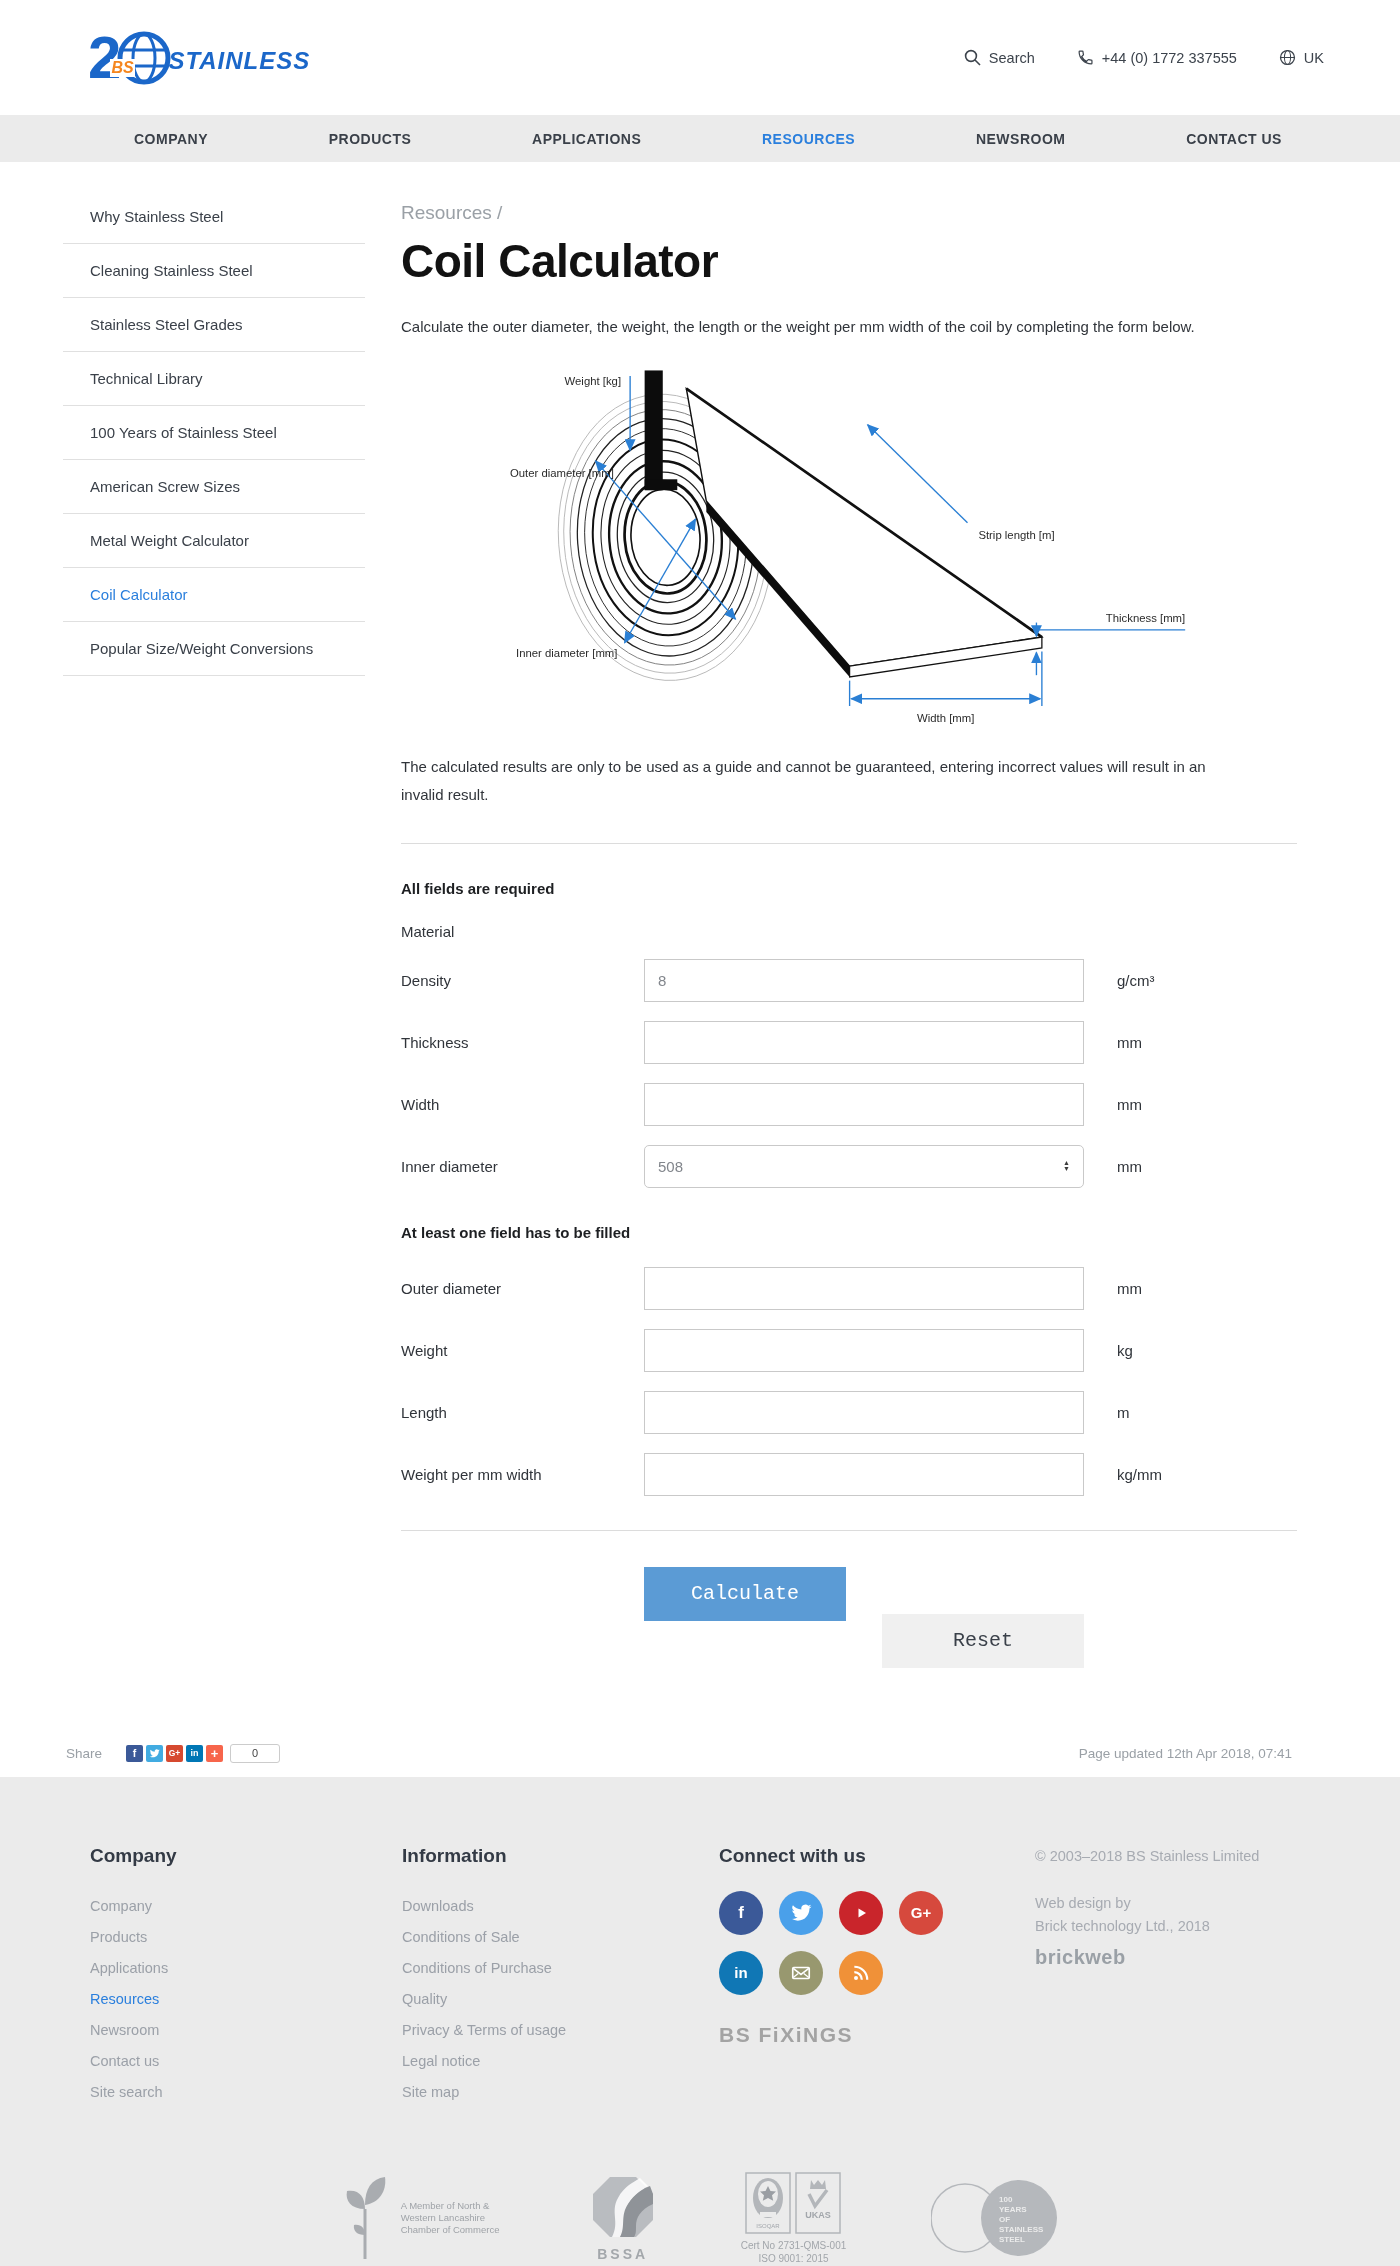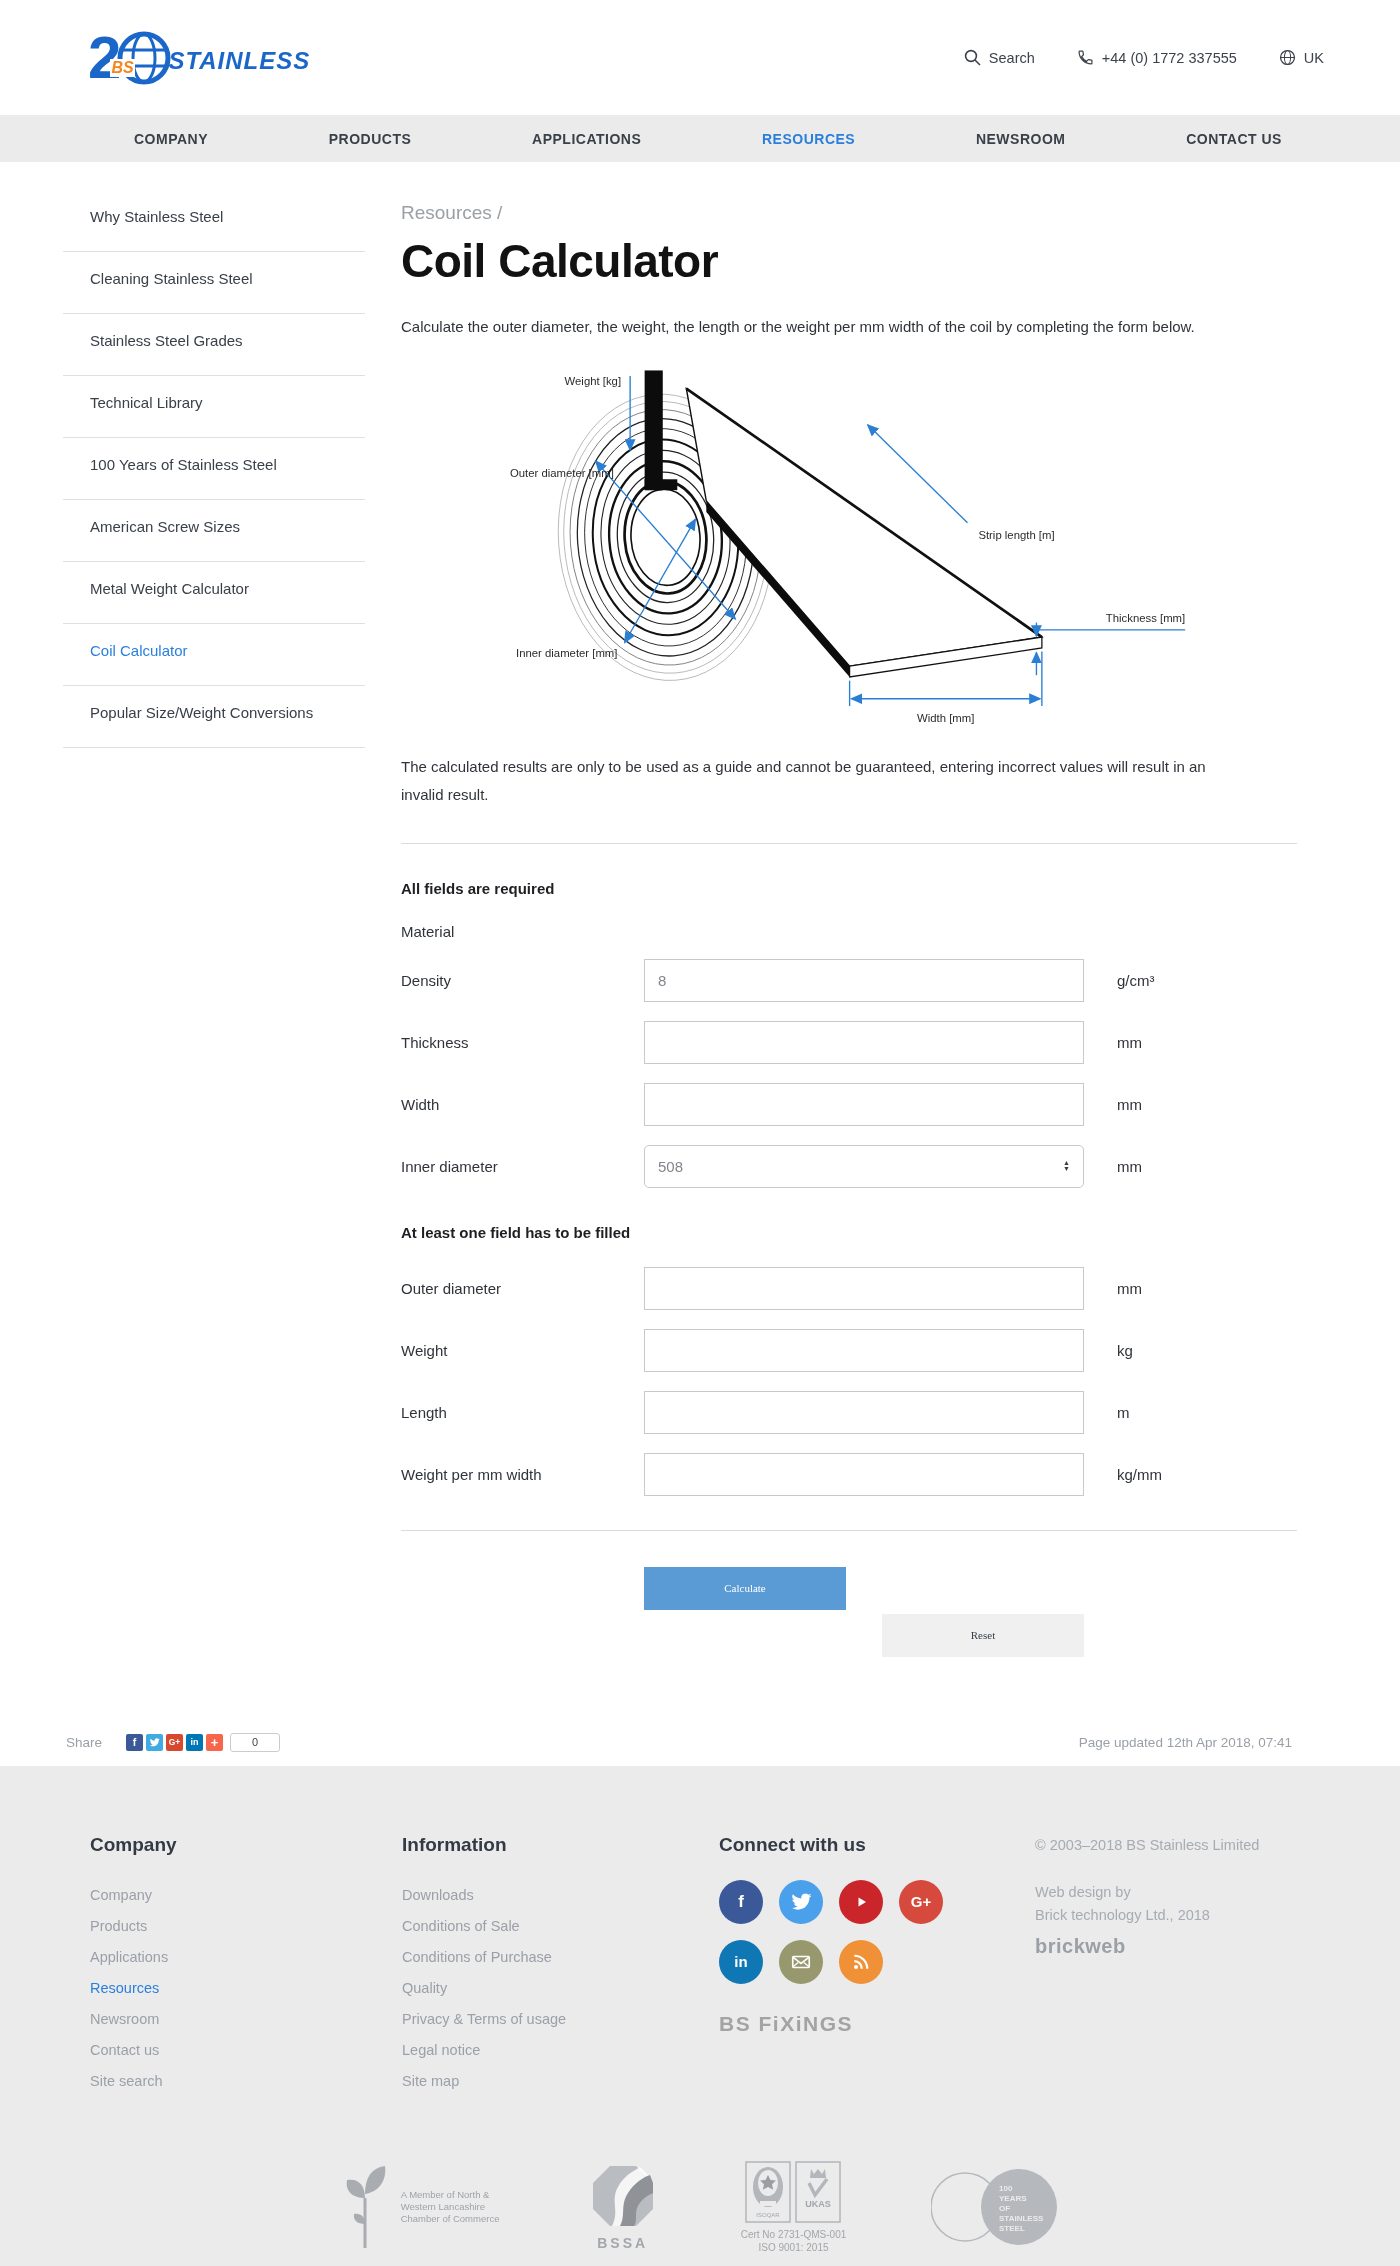--- a/index.html
+++ b/index.html
@@ -18,40 +18,40 @@
   .util { display:flex; align-items:center; gap:8px; }
   .util svg { display:block; }
 
   
   .main-nav { background:#ebebeb; height:47px; display:flex; align-items:center; justify-content:space-between; padding:0 118px 0 134px; font-size:14px; font-weight:700; letter-spacing:.5px; color:#3a4049; }
   .main-nav a.active { color:#2a7fdd; }
 
   
   .layout { display:flex; padding:28px 103px 0 63px; }
   .sidebar { width:302px; flex:none; margin-right:36px; font-size:15px; }
-  .sidebar a { display:block; padding:16px 0 24px 27px; border-bottom:1px solid #e0e0e0; color:#3a4049; line-height:21px; }
+  .sidebar a { display:block; padding:16px 0 16px 27px; border-bottom:1px solid #e0e0e0; color:#3a4049; line-height:21px; }
   .sidebar a.active { color:#2a7fdd; }
   .main { flex:1; min-width:0; }
   .breadcrumb { color:#9aa0a6; font-size:19px; margin-top:12px; }
   h1.page-title { font-size:46px; font-weight:700; color:#121212; letter-spacing:-.5px; margin:10px 0 0; }
   p.copy { font-size:15px; line-height:28px; color:#30343a; max-width:845px; margin-top:25px; }
 
   .diagram-wrap { width:780px; margin:24px 0 0 6px; }
   .diagram-wrap svg { display:block; width:100%; height:auto; }
 
   hr.rule { border:none; border-top:1px solid #dcdcdc; margin:34px 0 0; }
   .form-heading { font-size:15px; font-weight:700; color:#1d1f22; margin:36px 0 26px; }
   .form-row { display:flex; align-items:center; margin-bottom:19px; }
   .form-row label { width:243px; flex:none; font-size:15px; color:#30343a; }
   .text-input { width:440px; height:43px; border:1px solid #c9c9c9; padding:0 13px; font-size:15px; color:#82868c; font-family:inherit; background:#fff; border-radius:0; }
   .select { width:440px; height:43px; border:1px solid #c9c9c9; border-radius:5px; background:#fff; display:flex; align-items:center; justify-content:space-between; padding:0 13px; font-size:15px; color:#82868c; cursor:pointer; }
   .spinner { display:flex; flex-direction:column; align-items:center; line-height:6px; font-size:7px; color:#3c3c3c; }
   .unit { margin-left:33px; font-size:15px; color:#30343a; white-space:nowrap; }
   .btn-row { display:flex; gap:36px; margin:36px 0 0 243px; }
-  .btn { width:202px; height:43px; border:none; font-size:11px; font-family:Liberation Serif, serif; display:flex; align-items:center; justify-content:center; cursor:pointer; }
+  .btn { width:202px; height:54px; border:none; font-size:20px; font-family:Liberation Mono, monospace; display:flex; align-items:center; justify-content:center; cursor:pointer; }
   .btn-calc { background:#5b9bd5; color:#fff; }
   .btn-reset { background:#f0f0f0; color:#3a4049;margin-top:47px; }
 
   
   .share-row { display:flex; align-items:center; padding:0 108px 0 66px; margin-top:76px; }
   .share-label { color:#9aa0a6; font-size:13.5px; margin-right:24px; }
   .share-icons { display:flex; align-items:center; gap:3px; }
   .sicon { width:17px; height:17px; border-radius:2px; color:#fff; display:flex; align-items:center; justify-content:center; font-size:10.5px; font-weight:700; cursor:pointer; }
   .scount { width:50px; height:19px; background:#fff; border:1px solid #ccc; border-radius:3px; margin-left:4px; display:flex; align-items:center; justify-content:center; font-size:11px; color:#444; }
   .updated { margin-left:auto; color:#9aa0a6; font-size:13.5px; }

